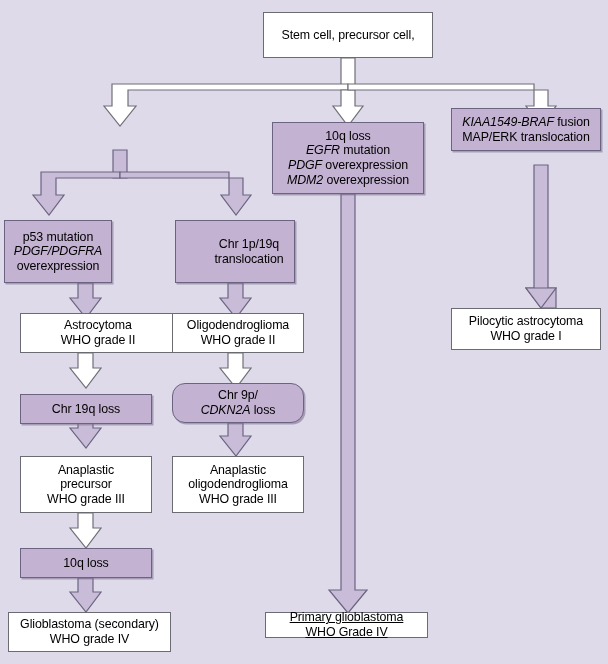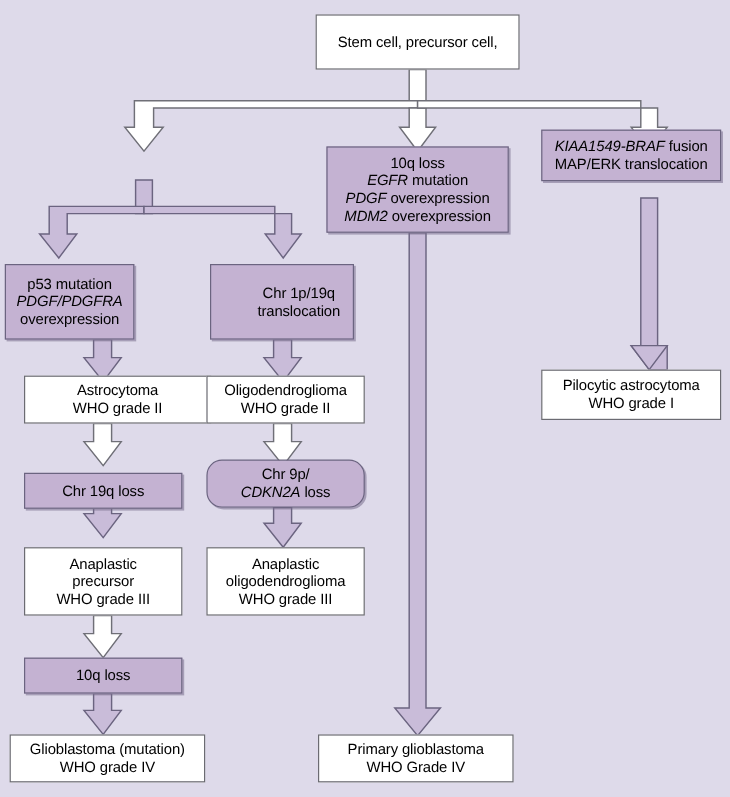--- a/index.html
+++ b/index.html
@@ -171,25 +171,25 @@
       <span>WHO grade III</span>
     </div>
   </div>
 
   <div class="node purple" style="left:20px;top:548px;width:132px;height:30px;">
     <div class="inner nowrap">10q loss</div>
   </div>
 
   <div class="node white" style="left:8px;top:612px;width:163px;height:40px;">
     <div class="inner">
-      <span>Glioblastoma (mutation)</span><br>
+      <span>Glioblastoma (secondary)</span><br>
       <span>WHO grade IV</span>
     </div>
   </div>
 
-  <div class="node white" style="left:265px;top:612px;width:163px;height:40px;">
+  <div class="node white" style="left:265px;top:612px;width:163px;height:26px;text-decoration:underline;">
     <div class="inner">
       <span>Primary glioblastoma</span><br>
       <span>WHO Grade IV</span>
     </div>
   </div>
 
 </div>
 
 </body></html>

